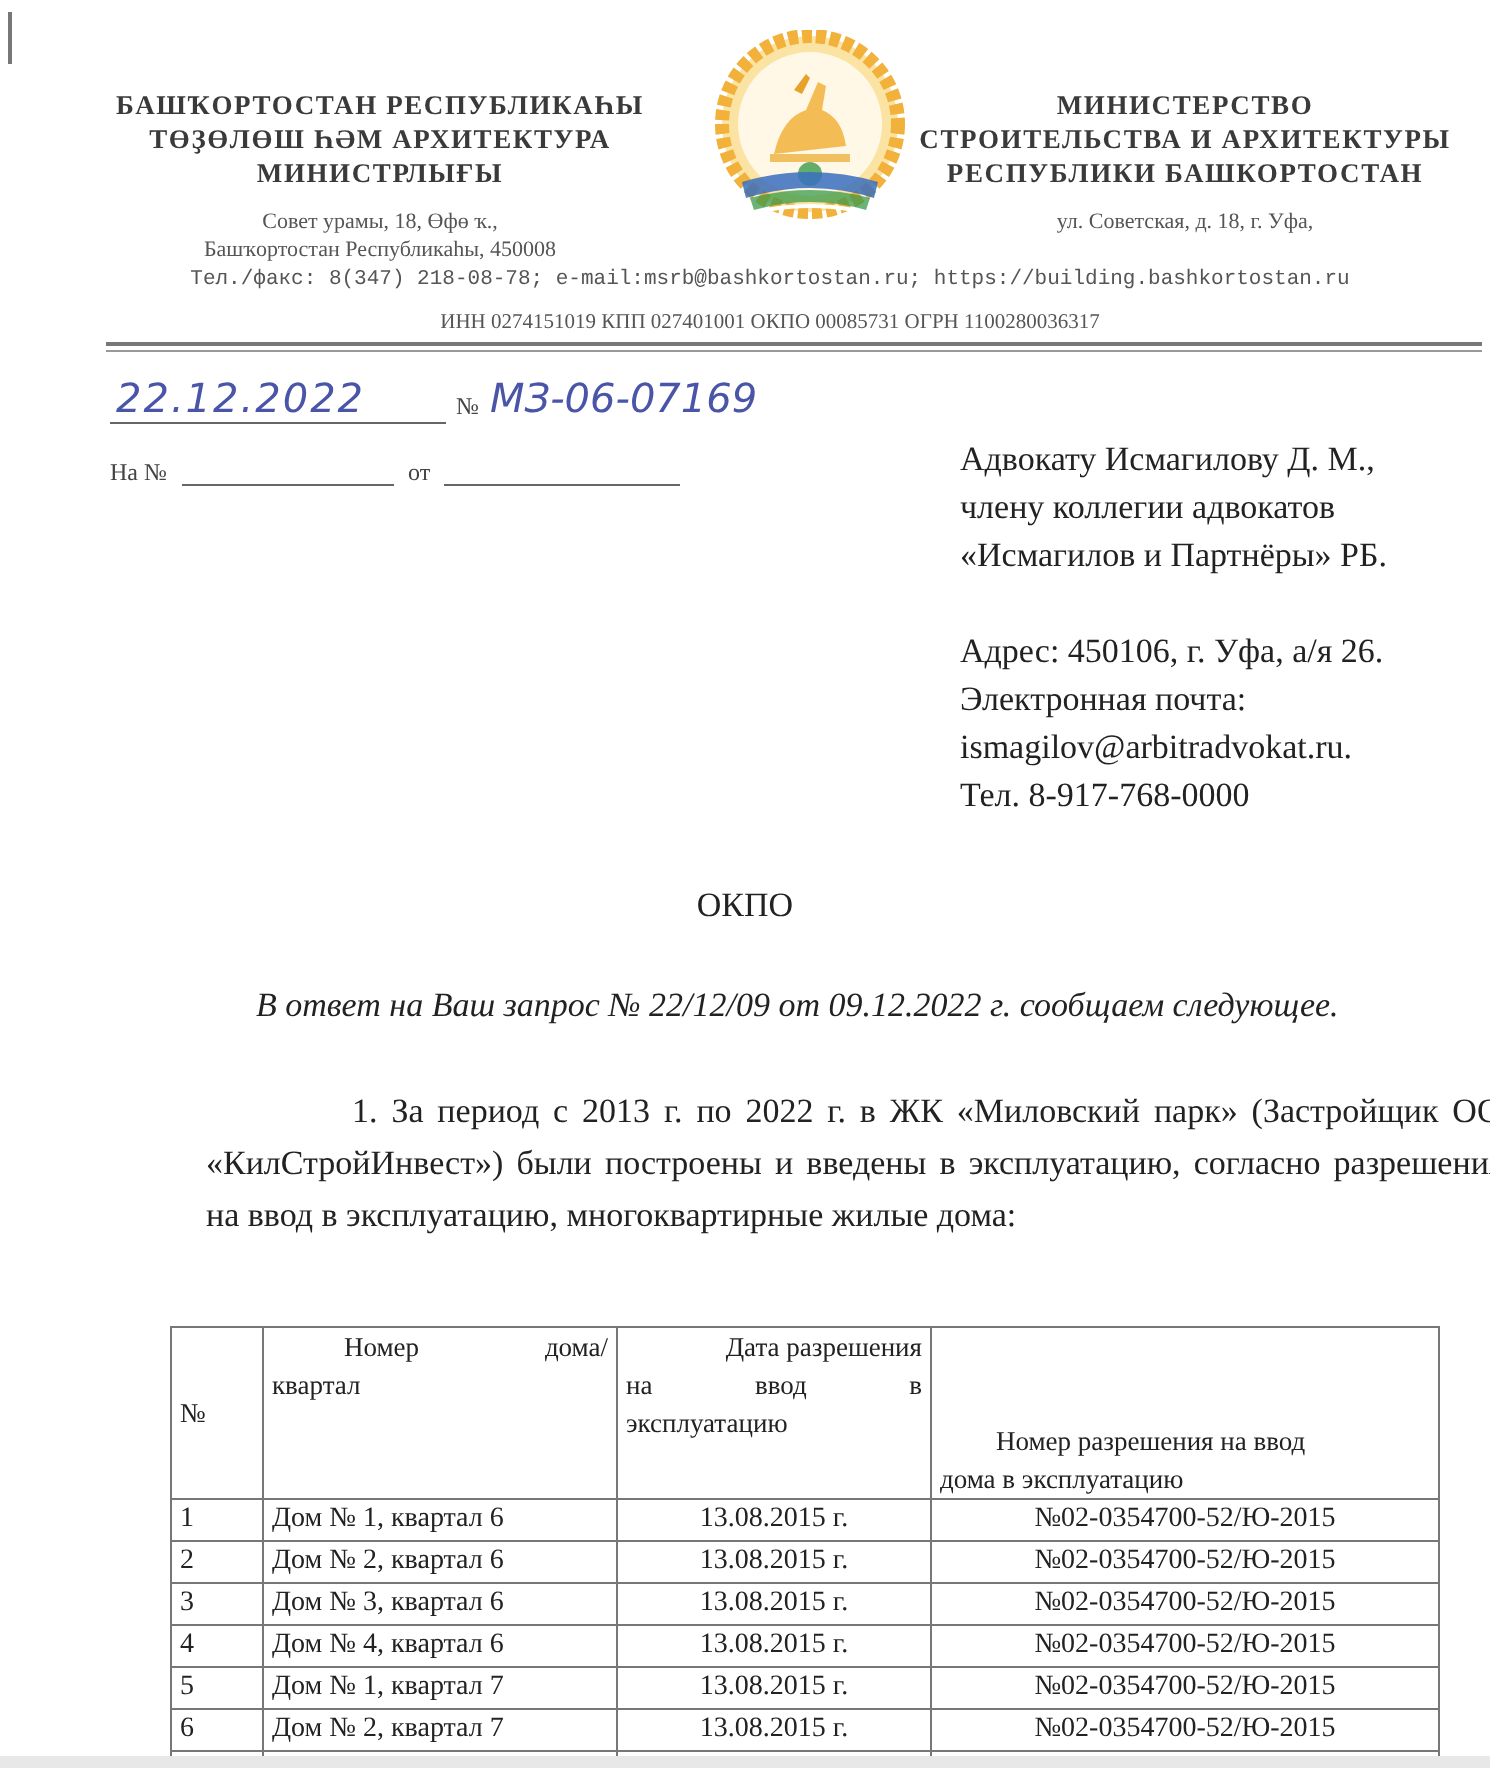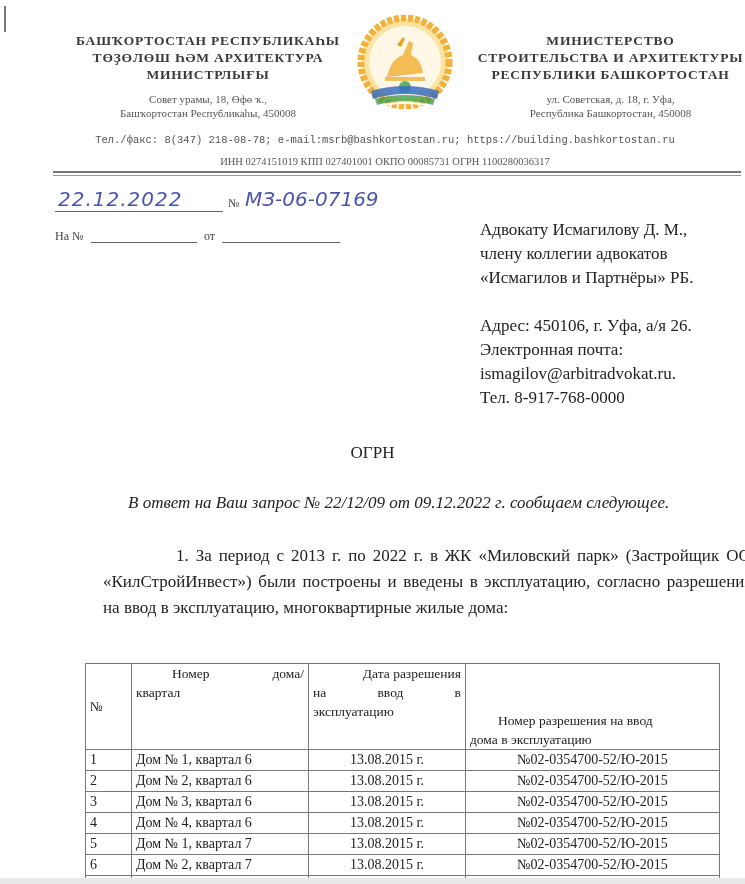--- a/index.html
+++ b/index.html
@@ -3,21 +3,21 @@
 <meta charset="utf-8">
 <style>
   html, body { margin: 0; padding: 0; }
   body {
     width: 745px; height: 884px; overflow: hidden; position: relative;
     background: #ffffff;
     font-family: "Liberation Serif", "DejaVu Serif", serif;
     color: #2a2a2a;
   }
   .edge-mark { position: absolute; left: 4px; top: 6px; width: 2px; height: 26px; background: #777; }
-  .hdr-left, .hdr-right { position: absolute; top: 32px; text-align: center; margin-left: 18px; }
+  .hdr-left, .hdr-right { position: absolute; top: 44px; text-align: center; }
   .hdr-left { left: 50px; width: 280px; }
   .hdr-right { left: 455px; width: 275px; }
   .hdr-title { font-weight: bold; font-size: 13.5px; letter-spacing: 0.8px; line-height: 17px; color: #3a3a3a; }
   .hdr-addr { font-size: 11px; line-height: 14px; margin-top: 9px; color: #555; }
   .emblem { position: absolute; left: 357px; top: 15px; width: 96px; height: 98px; }
   .contacts { position: absolute; left: 90px; width: 590px; text-align: center; font-size: 10.5px; color: #555; line-height: 14px; }
   .c1 { top: 133px; font-family: Liberation Mono, monospace; }
   .c2 { top: 155px; }
   .rule1 { position: absolute; left: 53px; width: 688px; top: 171px; height: 2px; background: #777; }
   .rule2 { position: absolute; left: 53px; width: 688px; top: 175px; height: 1px; background: #999; }
@@ -76,21 +76,20 @@
 </div>
 
 <div class="hdr-right">
   <div class="hdr-title">
     <div>МИНИСТЕРСТВО</div>
     <div>СТРОИТЕЛЬСТВА И АРХИТЕКТУРЫ</div>
     <div>РЕСПУБЛИКИ БАШКОРТОСТАН</div>
   </div>
   <div class="hdr-addr">
     <div>ул. Советская, д. 18, г. Уфа,</div>
-    <div>Республика Башкортостан, 450008</div>
   </div>
 </div>
 
 <div class="contacts c1">Тел./факс: 8(347) 218-08-78; e-mail:msrb@bashkortostan.ru; https://building.bashkortostan.ru</div>
 <div class="contacts c2">ИНН 0274151019  КПП 027401001  ОКПО 00085731  ОГРН 1100280036317</div>
 <div class="rule1"></div>
 <div class="rule2"></div>
 
 <div class="hand date-hand">22.12.2022</div>
 <div class="uline" style="left:55px; top:211px; width:168px;"></div>
@@ -106,21 +105,21 @@
   <div>Адвокату Исмагилову Д. М.,</div>
   <div>члену коллегии адвокатов</div>
   <div>«Исмагилов и Партнёры» РБ.</div>
   <div class="gap"></div>
   <div>Адрес: 450106, г. Уфа, а/я 26.</div>
   <div>Электронная почта:</div>
   <div>ismagilov@arbitradvokat.ru.</div>
   <div>Тел. 8-917-768-0000</div>
 </div>
 
-<div class="title">ОГРН</div>
+<div class="title">ОКПО</div>
 <div class="para p1">В ответ на Ваш запрос № 22/12/09 от 09.12.2022 г. сообщаем следующее.</div>
 <div class="para p2">1. За период с 2013 г. по 2022 г. в ЖК «Миловский парк» (Застройщик ООО «КилСтройИнвест») были построены и введены в эксплуатацию, согласно разрешениям на ввод в эксплуатацию, многоквартирные жилые дома:</div>
 
 <table class="doc">
   <thead>
     <tr>
       <th class="col-no hno">№</th>
       <th class="col-house">
         <div class="justify-line" style="padding-left:36px;">
           <span>Номер</span>

